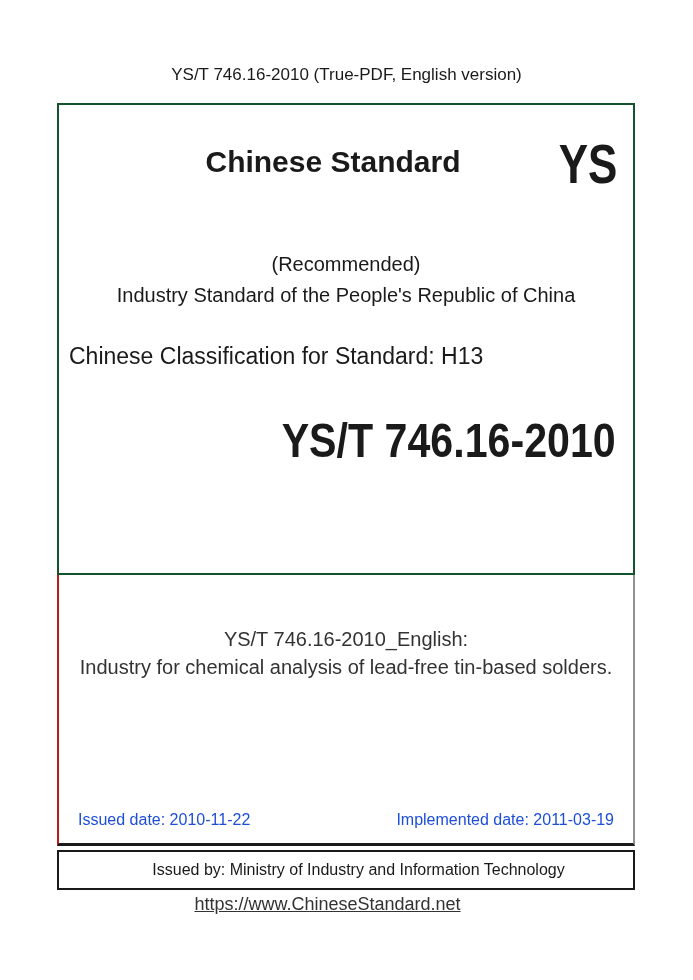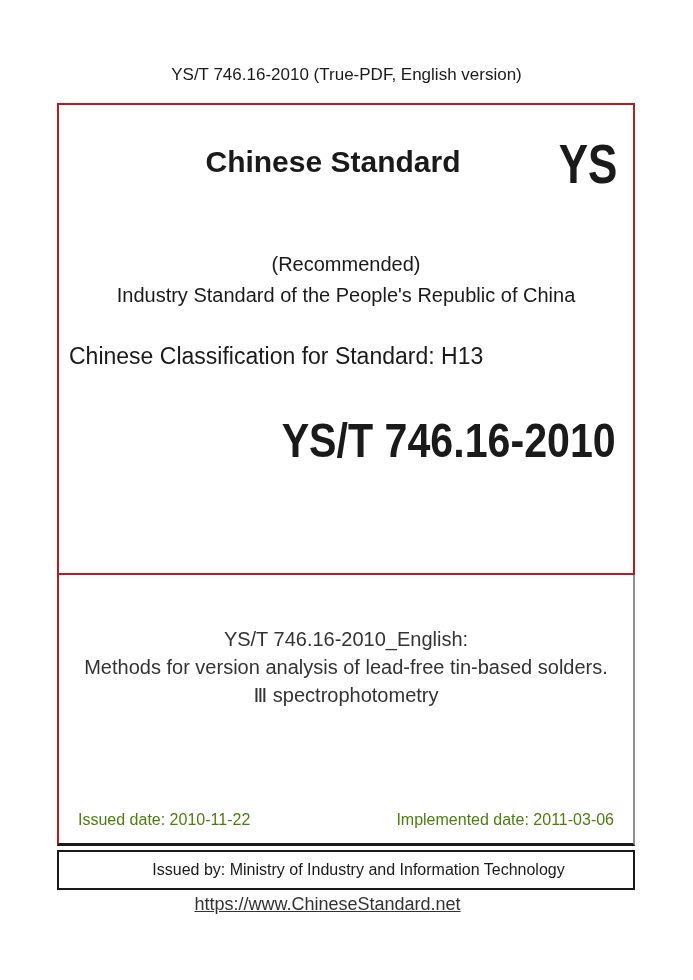--- a/index.html
+++ b/index.html
@@ -13,21 +13,21 @@
   }
   .header-text {
     position: absolute; top: 65px; left: 0; width: 693px;
     text-align: center; font-size: 17px; color: #1a1a1a;
     white-space: nowrap;
   }
   
   .box-top {
     position: absolute; left: 57px; top: 103px;
     width: 578px; height: 472px;
-    border: 2px solid #b91c1c; background: #ffffff;
+    border: 2px solid #14532d; background: #ffffff;
   }
   .brand-title {
     position: absolute; top: 40px; left: 0; width: 100%;
     text-align: center; font-weight: bold; font-size: 30px;
     transform: translateX(-13px); white-space: nowrap;
   }
   .ys-logo {
     position: absolute; top: 32px; right: 16px;
     font-weight: bold; font-size: 55px; line-height: 1;
     transform: scaleX(0.80); transform-origin: right center;
@@ -58,21 +58,21 @@
   .doc-title {
     position: absolute; top: 50px; left: 0; width: 100%;
     text-align: center; font-size: 20px; line-height: 28px;
     color: #333333;
   }
   .doc-title div { white-space: nowrap; }
   .dates-row {
     position: absolute; left: 0; right: 0; bottom: 14px;
     padding: 0 19px;
     display: flex; justify-content: space-between;
-    font-size: 16px; color: #4d7c0f;
+    font-size: 16px; color: #1d4ed8;
   }
   .dates-row span { white-space: nowrap; }
   
   .box-issuer {
     position: absolute; left: 57px; top: 850px;
     width: 578px; height: 40px;
     border: 2px solid #1a1a1a; background: #ffffff;
     display: flex; align-items: center; justify-content: center;
     font-size: 16px;
     padding-left: 25px;
@@ -100,26 +100,25 @@
     <div>(Recommended)</div>
     <div>Industry Standard of the People's Republic of China</div>
   </div>
   <div class="classification">Chinese Classification for Standard: H13</div>
   <div class="std-number">YS/T 746.16-2010</div>
 </div>
 
 <div class="box-middle">
   <div class="doc-title">
     <div>YS/T 746.16-2010_English:</div>
-    <div>Methods for version analysis of lead-free tin-based solders.</div>
-    <div>Ⅲ spectrophotometry</div>
+    <div>Industry for chemical analysis of lead-free tin-based solders.</div>
   </div>
   <div class="dates-row">
     <span>Issued date: 2010-11-22</span>
-    <span>Implemented date: 2011-03-06</span>
+    <span>Implemented date: 2011-03-19</span>
   </div>
 </div>
 
 <div class="box-issuer">
   <span>Issued by: Ministry of Industry and Information Technology</span>
 </div>
 
 <div class="footer-link-wrap">
   <a class="footer-link">https://www.ChineseStandard.net</a>
 </div>

